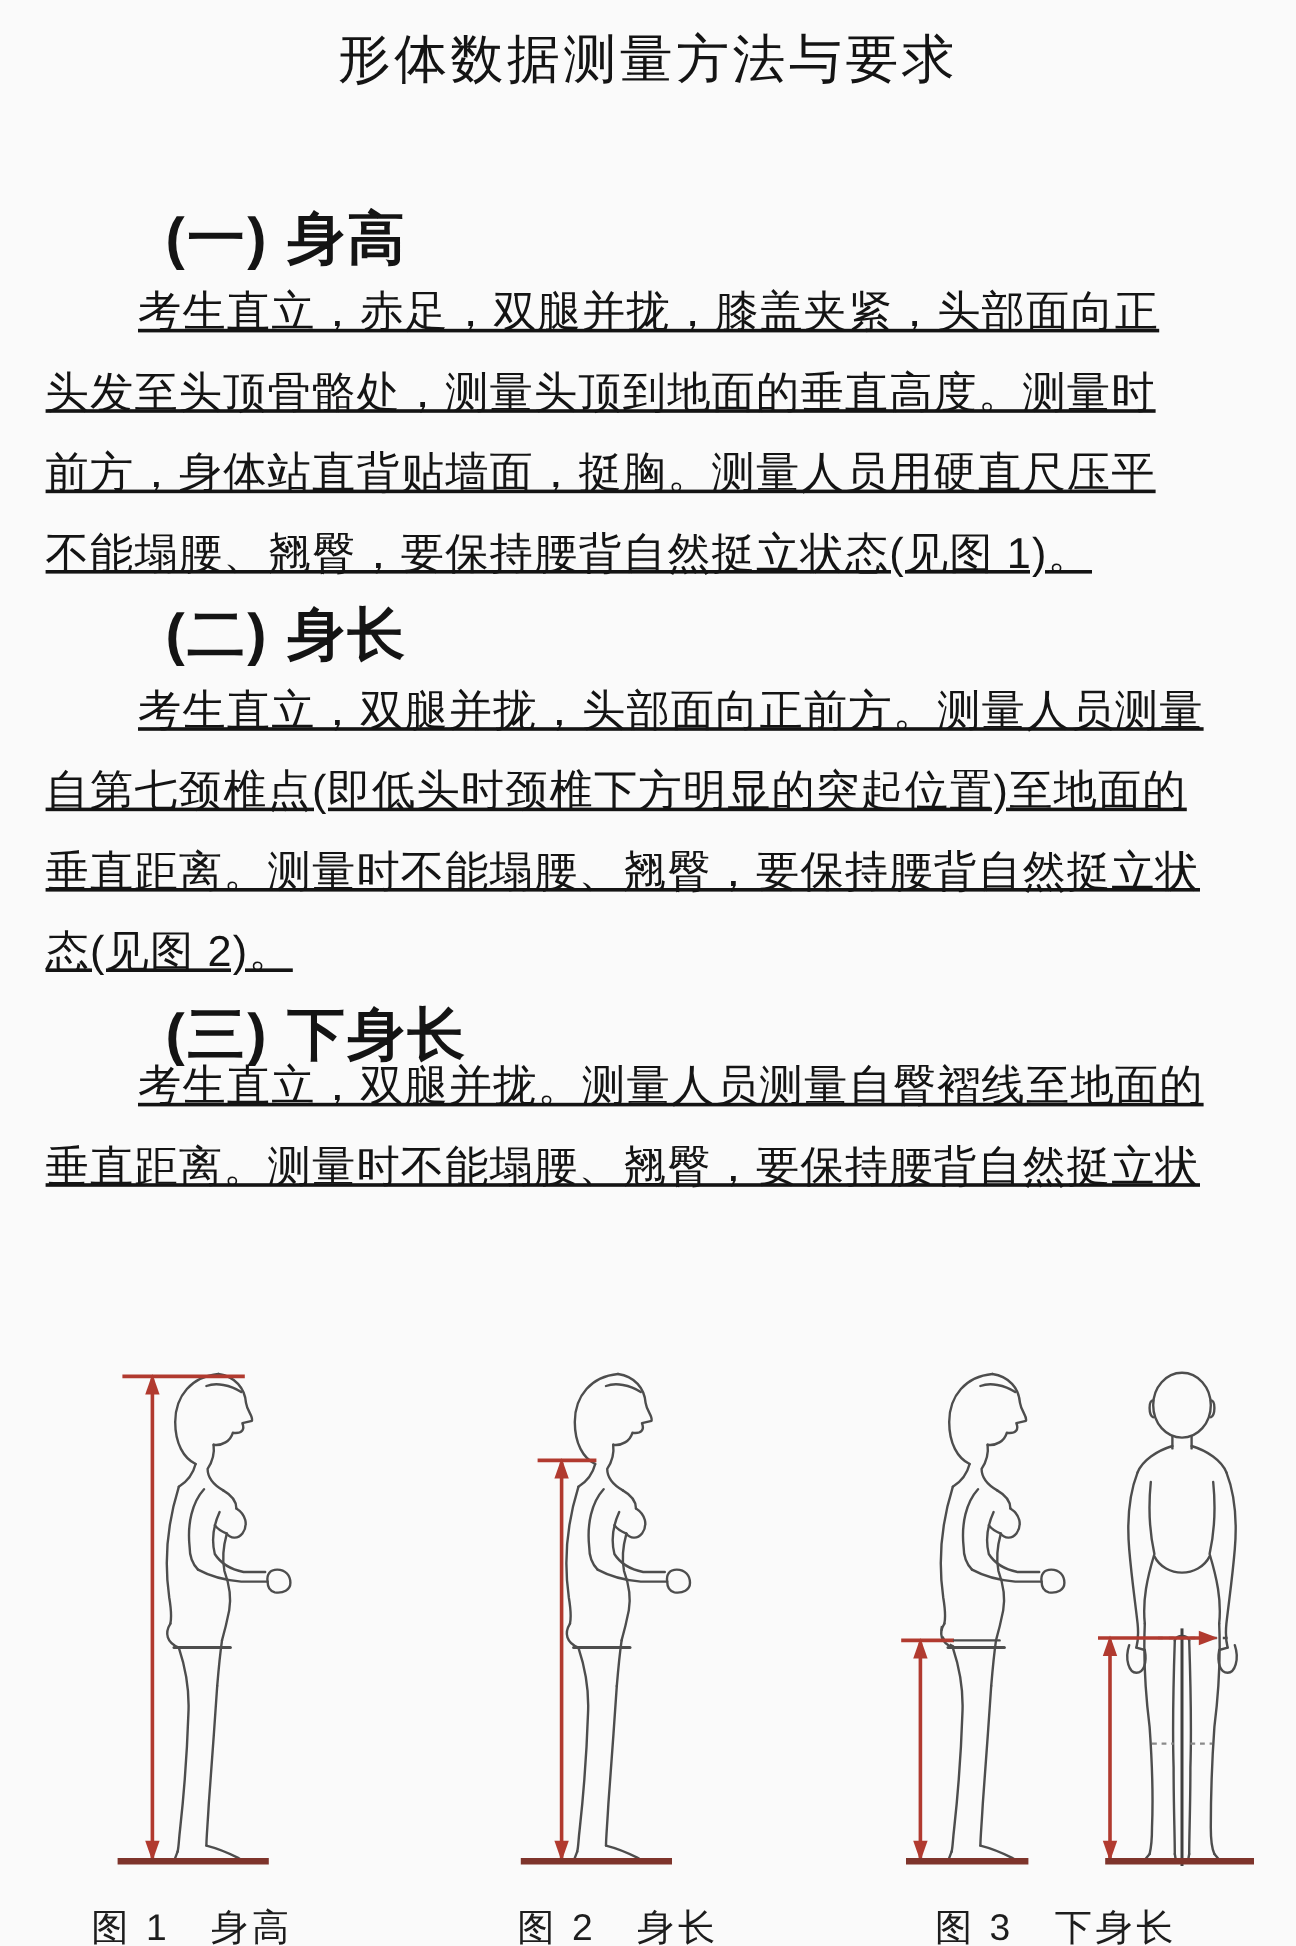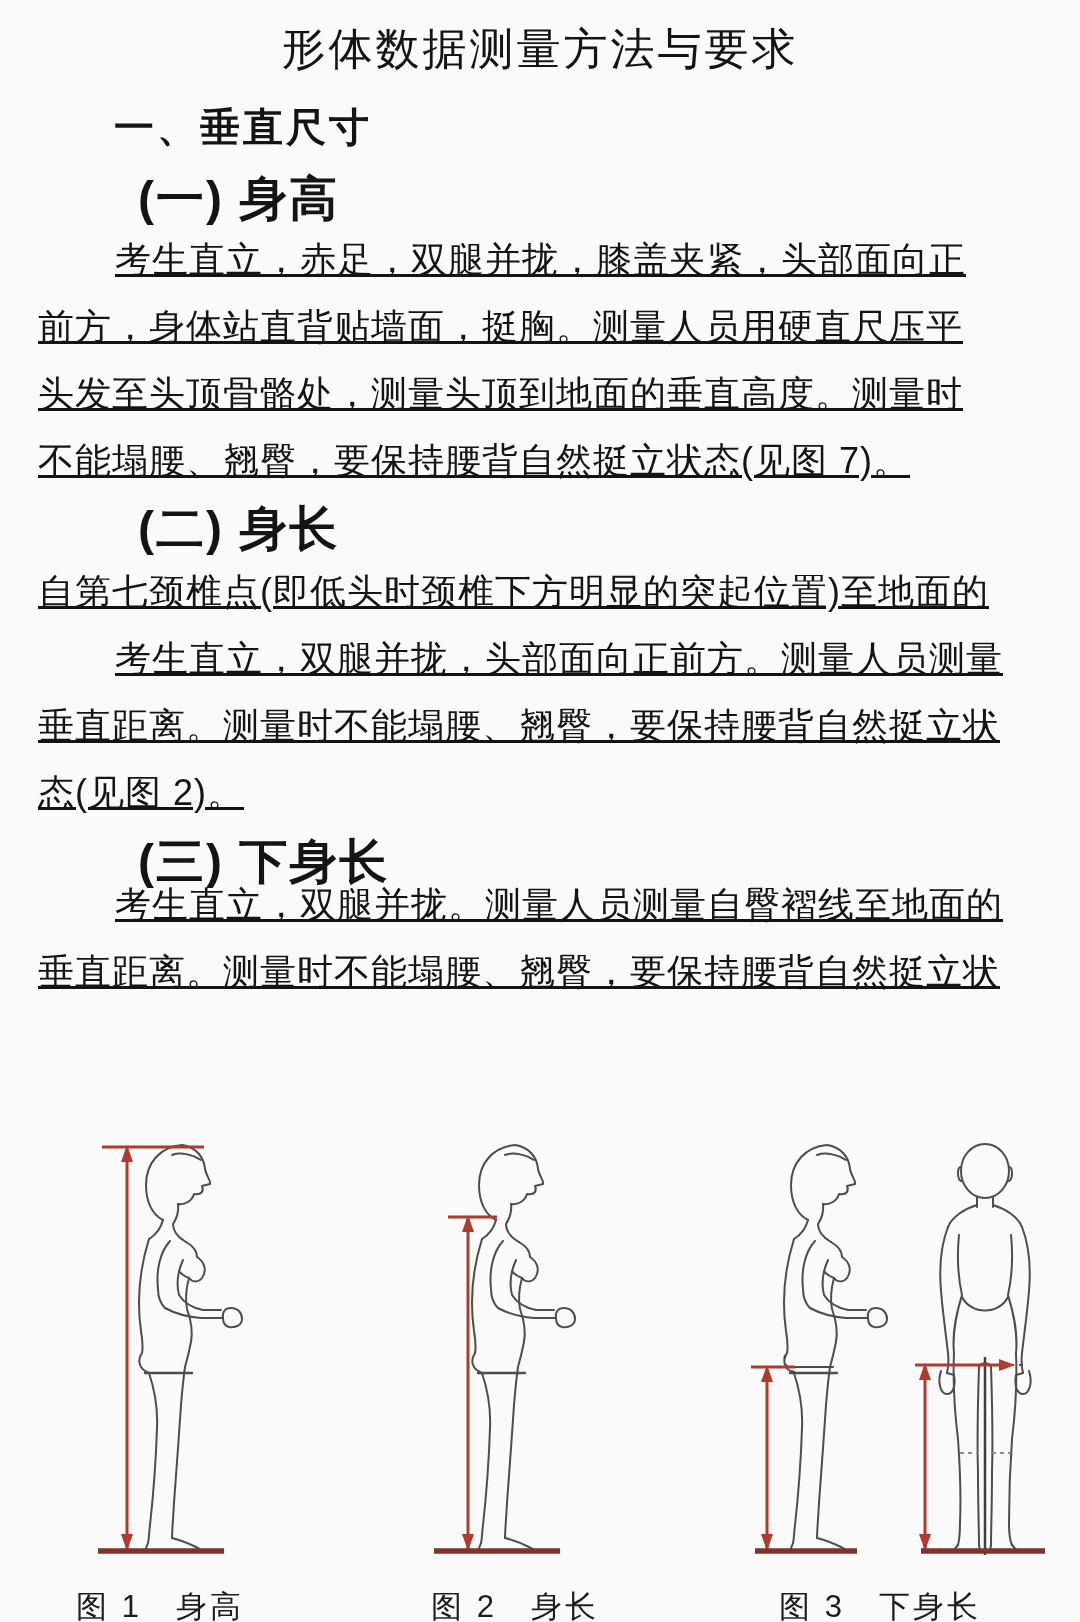--- a/index.html
+++ b/index.html
@@ -59,34 +59,33 @@
   .fl-red{fill:var(--arrow-red,#b13a2f);stroke:none;}
   .st-ground{stroke:var(--ground-red,#7e342b);stroke-width:5.5;fill:none;}
 </style>
 </head>
 <body>
 
 <div class="page">
 
   <div class="doc-title">形体数据测量方法与要求</div>
 
-  <div class="sec-heading">一、垂直尺寸</div>
 
   <div class="sub-heading sub-1">(一) 身高</div>
   <div class="para para-1">
     <div class="ln first">考生直立，赤足，双腿并拢，膝盖夹紧，头部面向正</div>
+    <div class="ln">头发至头顶骨骼处，测量头顶到地面的垂直高度。测量时</div>
     <div class="ln">前方，身体站直背贴墙面，挺胸。测量人员用硬直尺压平</div>
-    <div class="ln">头发至头顶骨骼处，测量头顶到地面的垂直高度。测量时</div>
-    <div class="ln">不能塌腰、翘臀，要保持腰背自然挺立状态(见图 7)。</div>
+    <div class="ln">不能塌腰、翘臀，要保持腰背自然挺立状态(见图 1)。</div>
   </div>
 
   <div class="sub-heading sub-2">(二) 身长</div>
   <div class="para para-2">
+    <div class="ln first">考生直立，双腿并拢，头部面向正前方。测量人员测量</div>
     <div class="ln">自第七颈椎点(即低头时颈椎下方明显的突起位置)至地面的</div>
-    <div class="ln first">考生直立，双腿并拢，头部面向正前方。测量人员测量</div>
     <div class="ln">垂直距离。测量时不能塌腰、翘臀，要保持腰背自然挺立状</div>
     <div class="ln">态(见图 2)。</div>
   </div>
 
   <div class="sub-heading sub-3">(三) 下身长</div>
   <div class="para para-3">
     <div class="ln first">考生直立，双腿并拢。测量人员测量自臀褶线至地面的</div>
     <div class="ln">垂直距离。测量时不能塌腰、翘臀，要保持腰背自然挺立状</div>
   </div>
 

